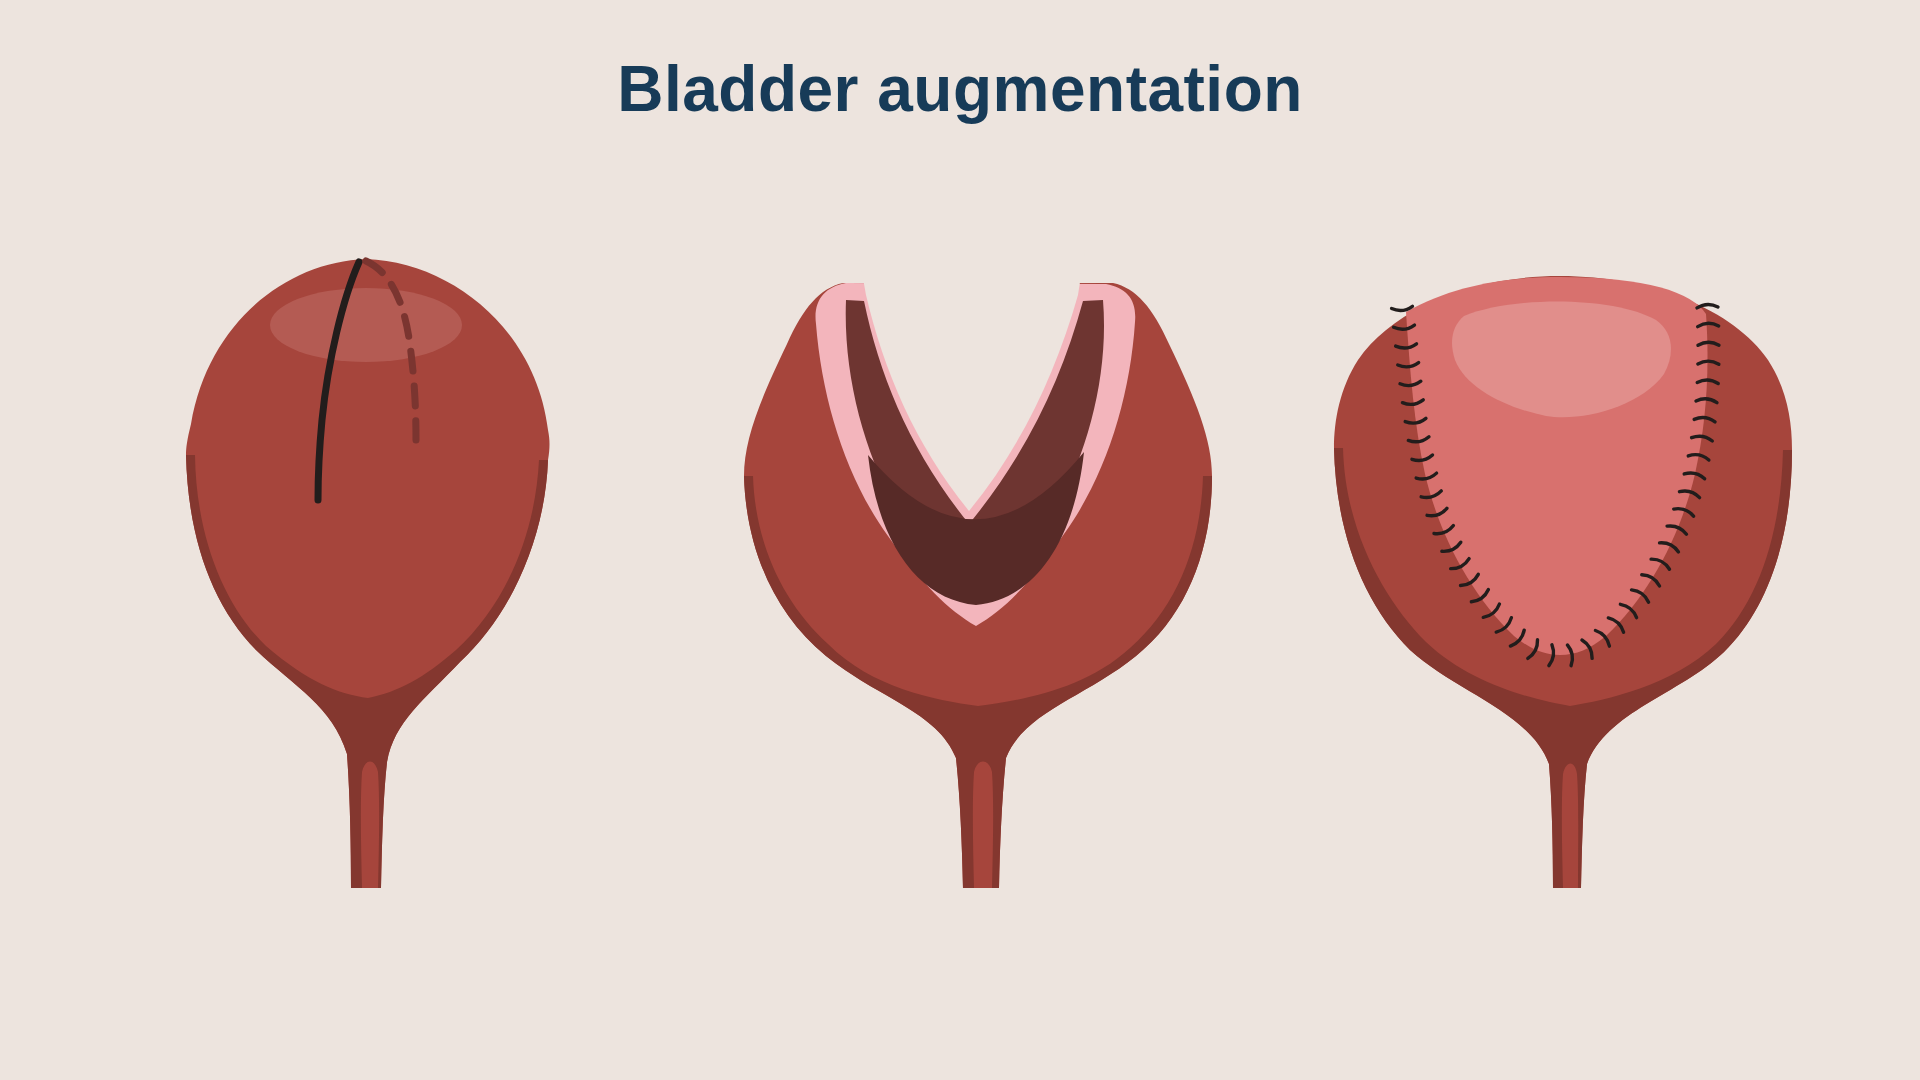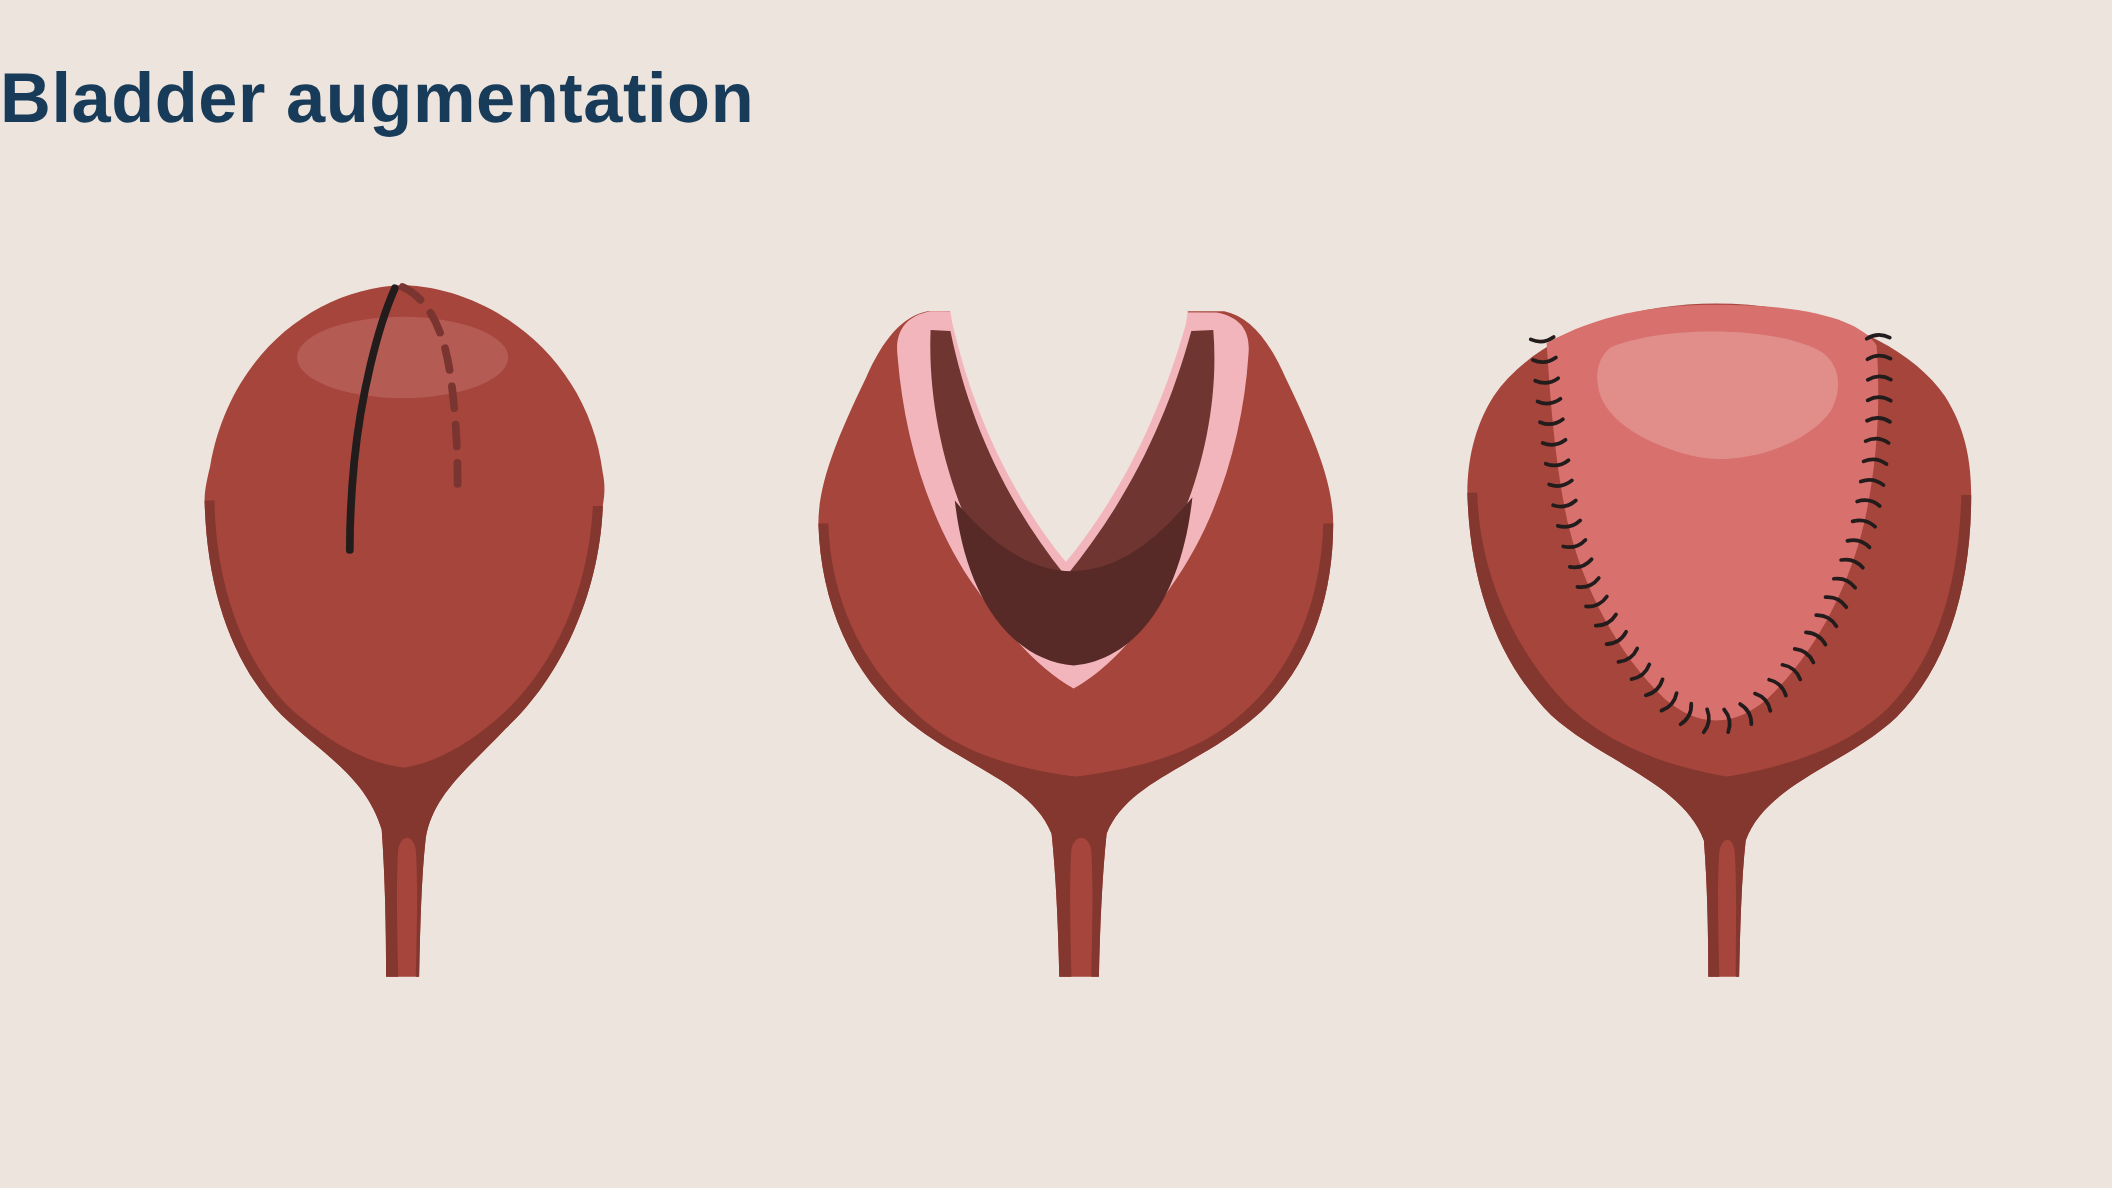--- a/index.html
+++ b/index.html
@@ -6,21 +6,21 @@
     --bg:#EDE4DE; --title-text:#173B58; --body-red:#A6453C; --shadow-red:#84372F;
     --highlight-red:#B45B53; --ink:#221D1C; --dash-maroon:#7B3530; --rim-pink:#F3B5BC;
     --interior:#6E3531; --interior-deep:#572A27; --patch-pink:#D8716E; --patch-highlight:#E18E8B;
   }
   *{margin:0;padding:0;box-sizing:border-box;}
   html,body{width:1920px;height:1080px;overflow:hidden;}
   body{background:var(--bg);font-family:"Liberation Sans", sans-serif;}
   .stage{position:relative;width:1920px;height:1080px;background:var(--bg);}
   .title{
     position:absolute;top:52px;left:0;width:100%;
-    font-size:64px;font-weight:700;letter-spacing:.5px;
+    text-align:center;font-size:64px;font-weight:700;letter-spacing:.5px;
     color:var(--title-text);
   }
   .figure-svg{position:absolute;left:0;top:0;width:1920px;height:1080px;display:block;}
   .fill-body{fill:var(--body-red);}
   .fill-shadow{fill:var(--shadow-red);}
   .fill-highlight{fill:var(--highlight-red);}
   .fill-rim{fill:var(--rim-pink);}
   .fill-interior{fill:var(--interior);}
   .fill-interior-deep{fill:var(--interior-deep);}
   .fill-bg{fill:var(--bg);}

